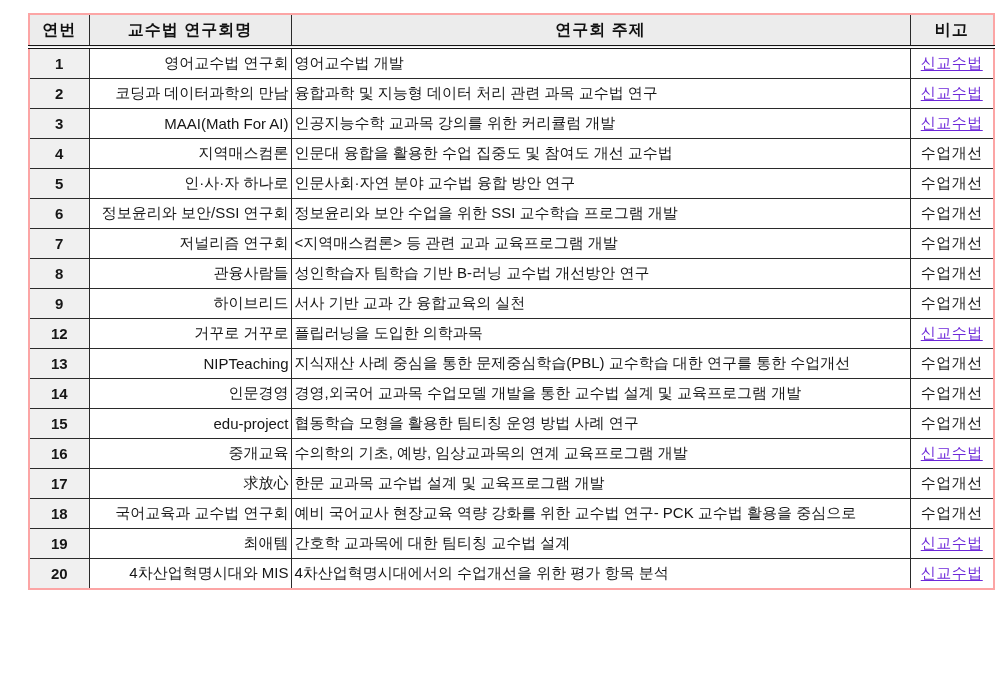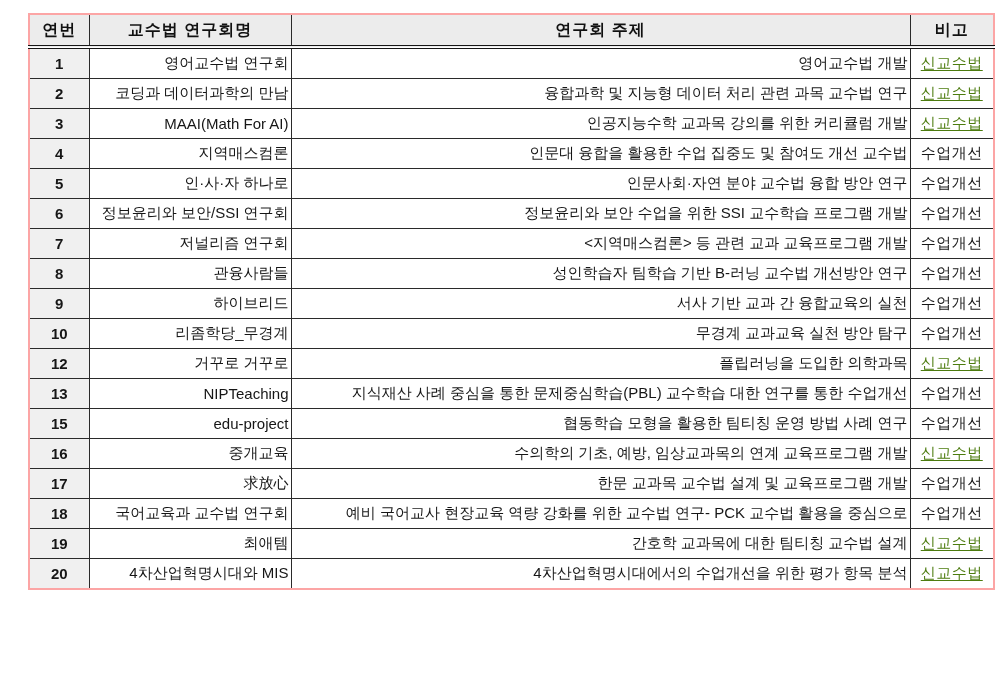--- a/index.html
+++ b/index.html
@@ -55,29 +55,29 @@
   td.c-no {
     background: #f0f0f0;
     font-weight: bold;
     text-align: center;
     font-size: 15px;
   }
   td.c-name {
     text-align: right;
   }
   td.c-topic {
-    text-align: right;
+    text-align: left;
     padding-left: 3px;
   }
   td.c-remark {
     text-align: center;
     letter-spacing: 0.5px;
   }
   td.c-remark.remark-new {
-    color: #4d7c0f;
+    color: #6d28d9;
     text-decoration: underline;
     text-underline-offset: 2px;
   }
 </style>
 </head>
 <body>
 
 <div class="page">
   <div class="table-wrap">
     <table class="research-table">
@@ -144,35 +144,35 @@
     <td class="c-topic">성인학습자 팀학습 기반 B-러닝 교수법 개선방안 연구</td>
     <td class="c-remark">수업개선</td>
   </tr>
           <tr>
     <td class="c-no">9</td>
     <td class="c-name">하이브리드</td>
     <td class="c-topic">서사 기반 교과 간 융합교육의 실천</td>
     <td class="c-remark">수업개선</td>
   </tr>
           <tr>
-    <td class="c-no">10</td>
-    <td class="c-name">리좀학당_무경계</td>
-    <td class="c-topic">무경계 교과교육 실천 방안 탐구</td>
-    <td class="c-remark">수업개선</td>
-  </tr>
-          <tr>
     <td class="c-no">12</td>
     <td class="c-name">거꾸로 거꾸로</td>
     <td class="c-topic">플립러닝을 도입한 의학과목</td>
     <td class="c-remark remark-new">신교수법</td>
   </tr>
           <tr>
     <td class="c-no">13</td>
     <td class="c-name">NIPTeaching</td>
     <td class="c-topic">지식재산 사례 중심을 통한 문제중심학습(PBL) 교수학습 대한 연구를 통한 수업개선</td>
+    <td class="c-remark">수업개선</td>
+  </tr>
+          <tr>
+    <td class="c-no">14</td>
+    <td class="c-name">인문경영</td>
+    <td class="c-topic">경영,외국어 교과목 수업모델 개발을 통한 교수법 설계 및 교육프로그램 개발</td>
     <td class="c-remark">수업개선</td>
   </tr>
           <tr>
     <td class="c-no">15</td>
     <td class="c-name">edu-project</td>
     <td class="c-topic">협동학습 모형을 활용한 팀티칭 운영 방법 사례 연구</td>
     <td class="c-remark">수업개선</td>
   </tr>
           <tr>
     <td class="c-no">16</td>

